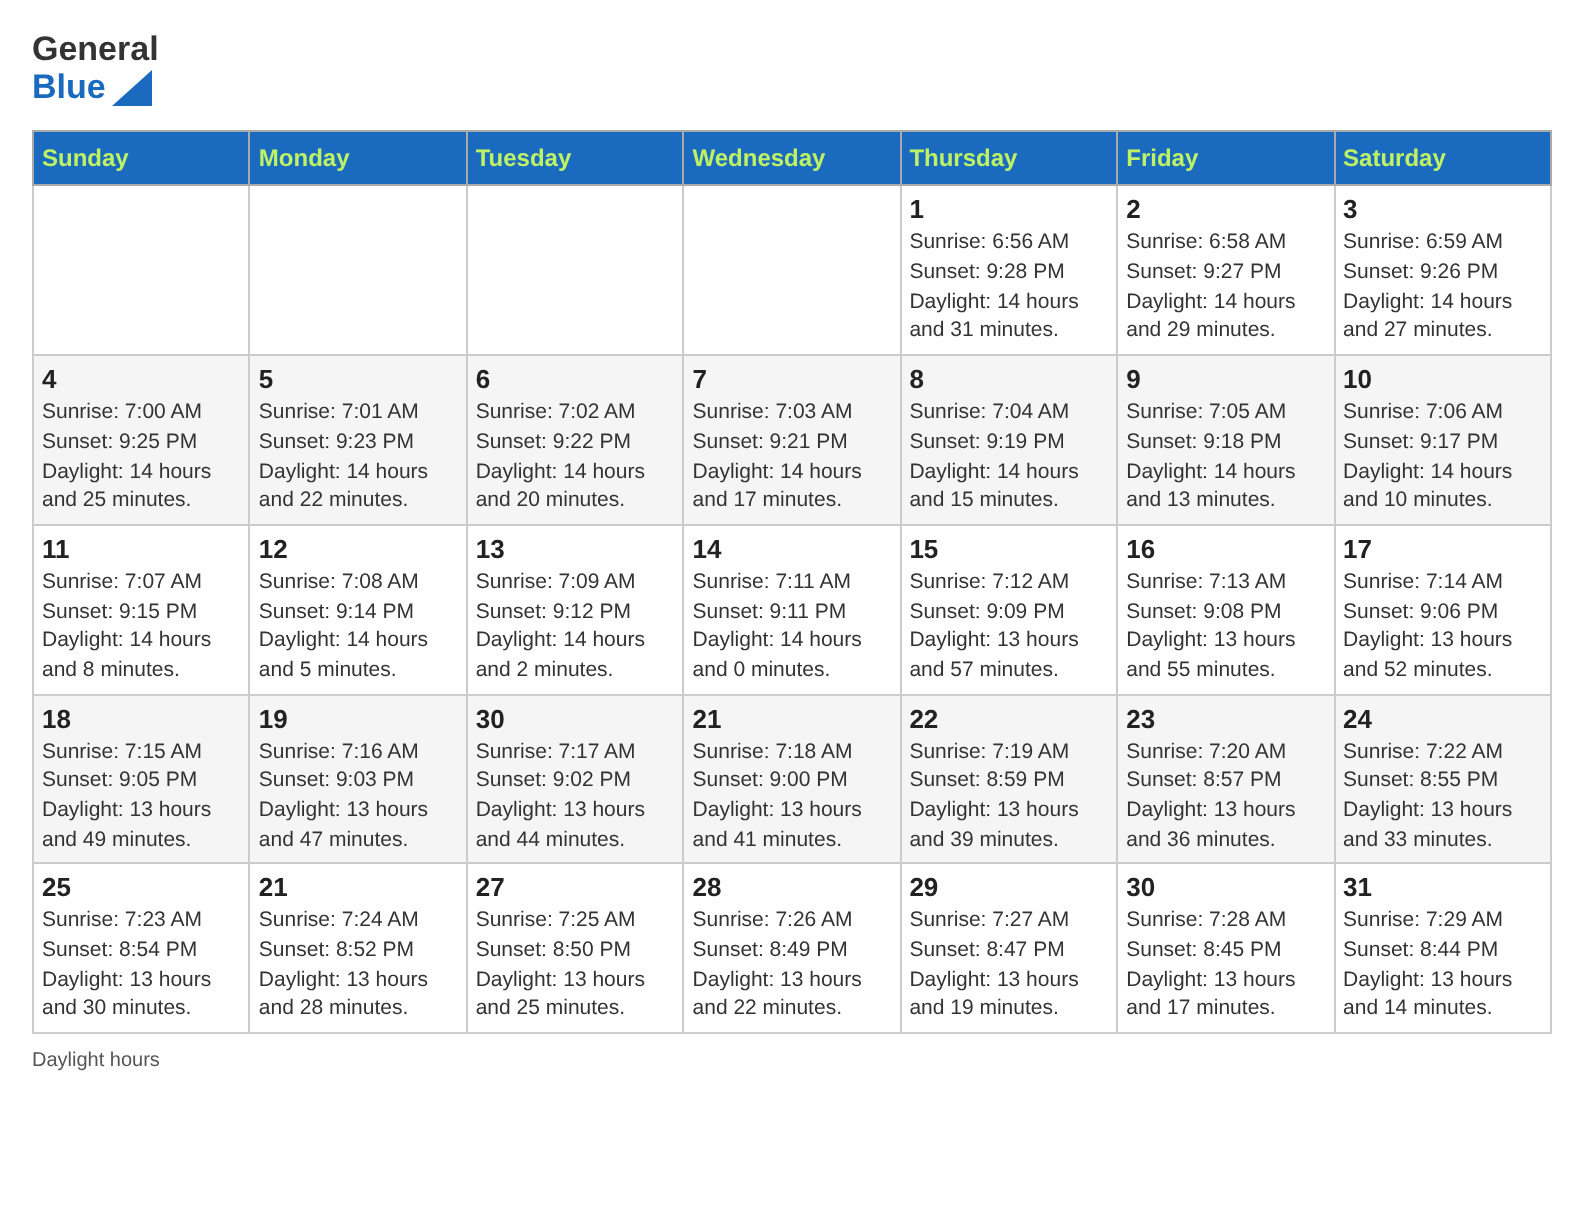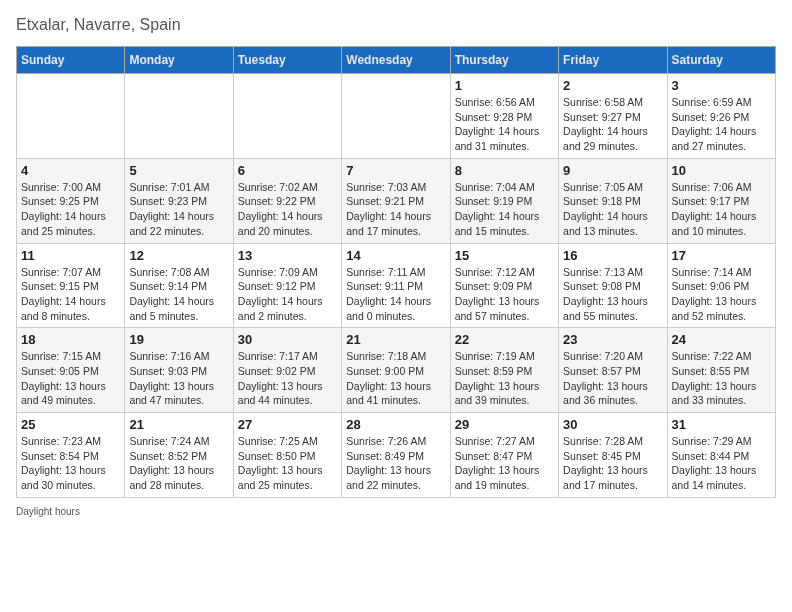--- a/index.html
+++ b/index.html
@@ -33,21 +33,21 @@
       font-size: 16px;
       color: #555;
     }
     .calendar {
       width: 100%;
       border-collapse: collapse;
       font-size: 11px;
     }
     .calendar thead tr th {
       background-color: #1a6bbf;
-      color: #e5e5e5;
+      color: #bef264;
       padding: 6px 4px;
       text-align: left;
       font-weight: bold;
       font-size: 12px;
       border: 1px solid #aaa;
     }
     .calendar tbody tr td {
       border: 1px solid #ccc;
       vertical-align: top;
       padding: 4px 4px;
@@ -75,22 +75,31 @@
     .footer-note {
       margin-top: 8px;
       font-size: 10px;
       color: #555;
     }
   </style>
 </head>
 <body>
 
 <div class="header-area">
+  <div class="logo">
+    <div style="display:flex;flex-direction:column;line-height:1.1;">
+      <span style="font-size:17px;font-weight:bold;color:#333;">General</span>
+      <span style="font-size:17px;font-weight:bold;color:#1a6bbf;display:flex;align-items:center;gap:3px;">Blue
+        <svg width="20" height="18" viewBox="0 0 20 18">
+          <polygon points="0,18 20,0 20,18" fill="#1a6bbf"></polygon>
+        </svg>
+      </span>
+    </div>
+  </div>
   <div class="title-block">
-    <div class="location">Etxalar, Navarre, Spain</div>
   </div>
 </div>
 
 <table class="calendar">
   <thead>
     <tr>
     <th>Sunday</th>
         <th>Monday</th>
         <th>Tuesday</th>
         <th>Wednesday</th>

